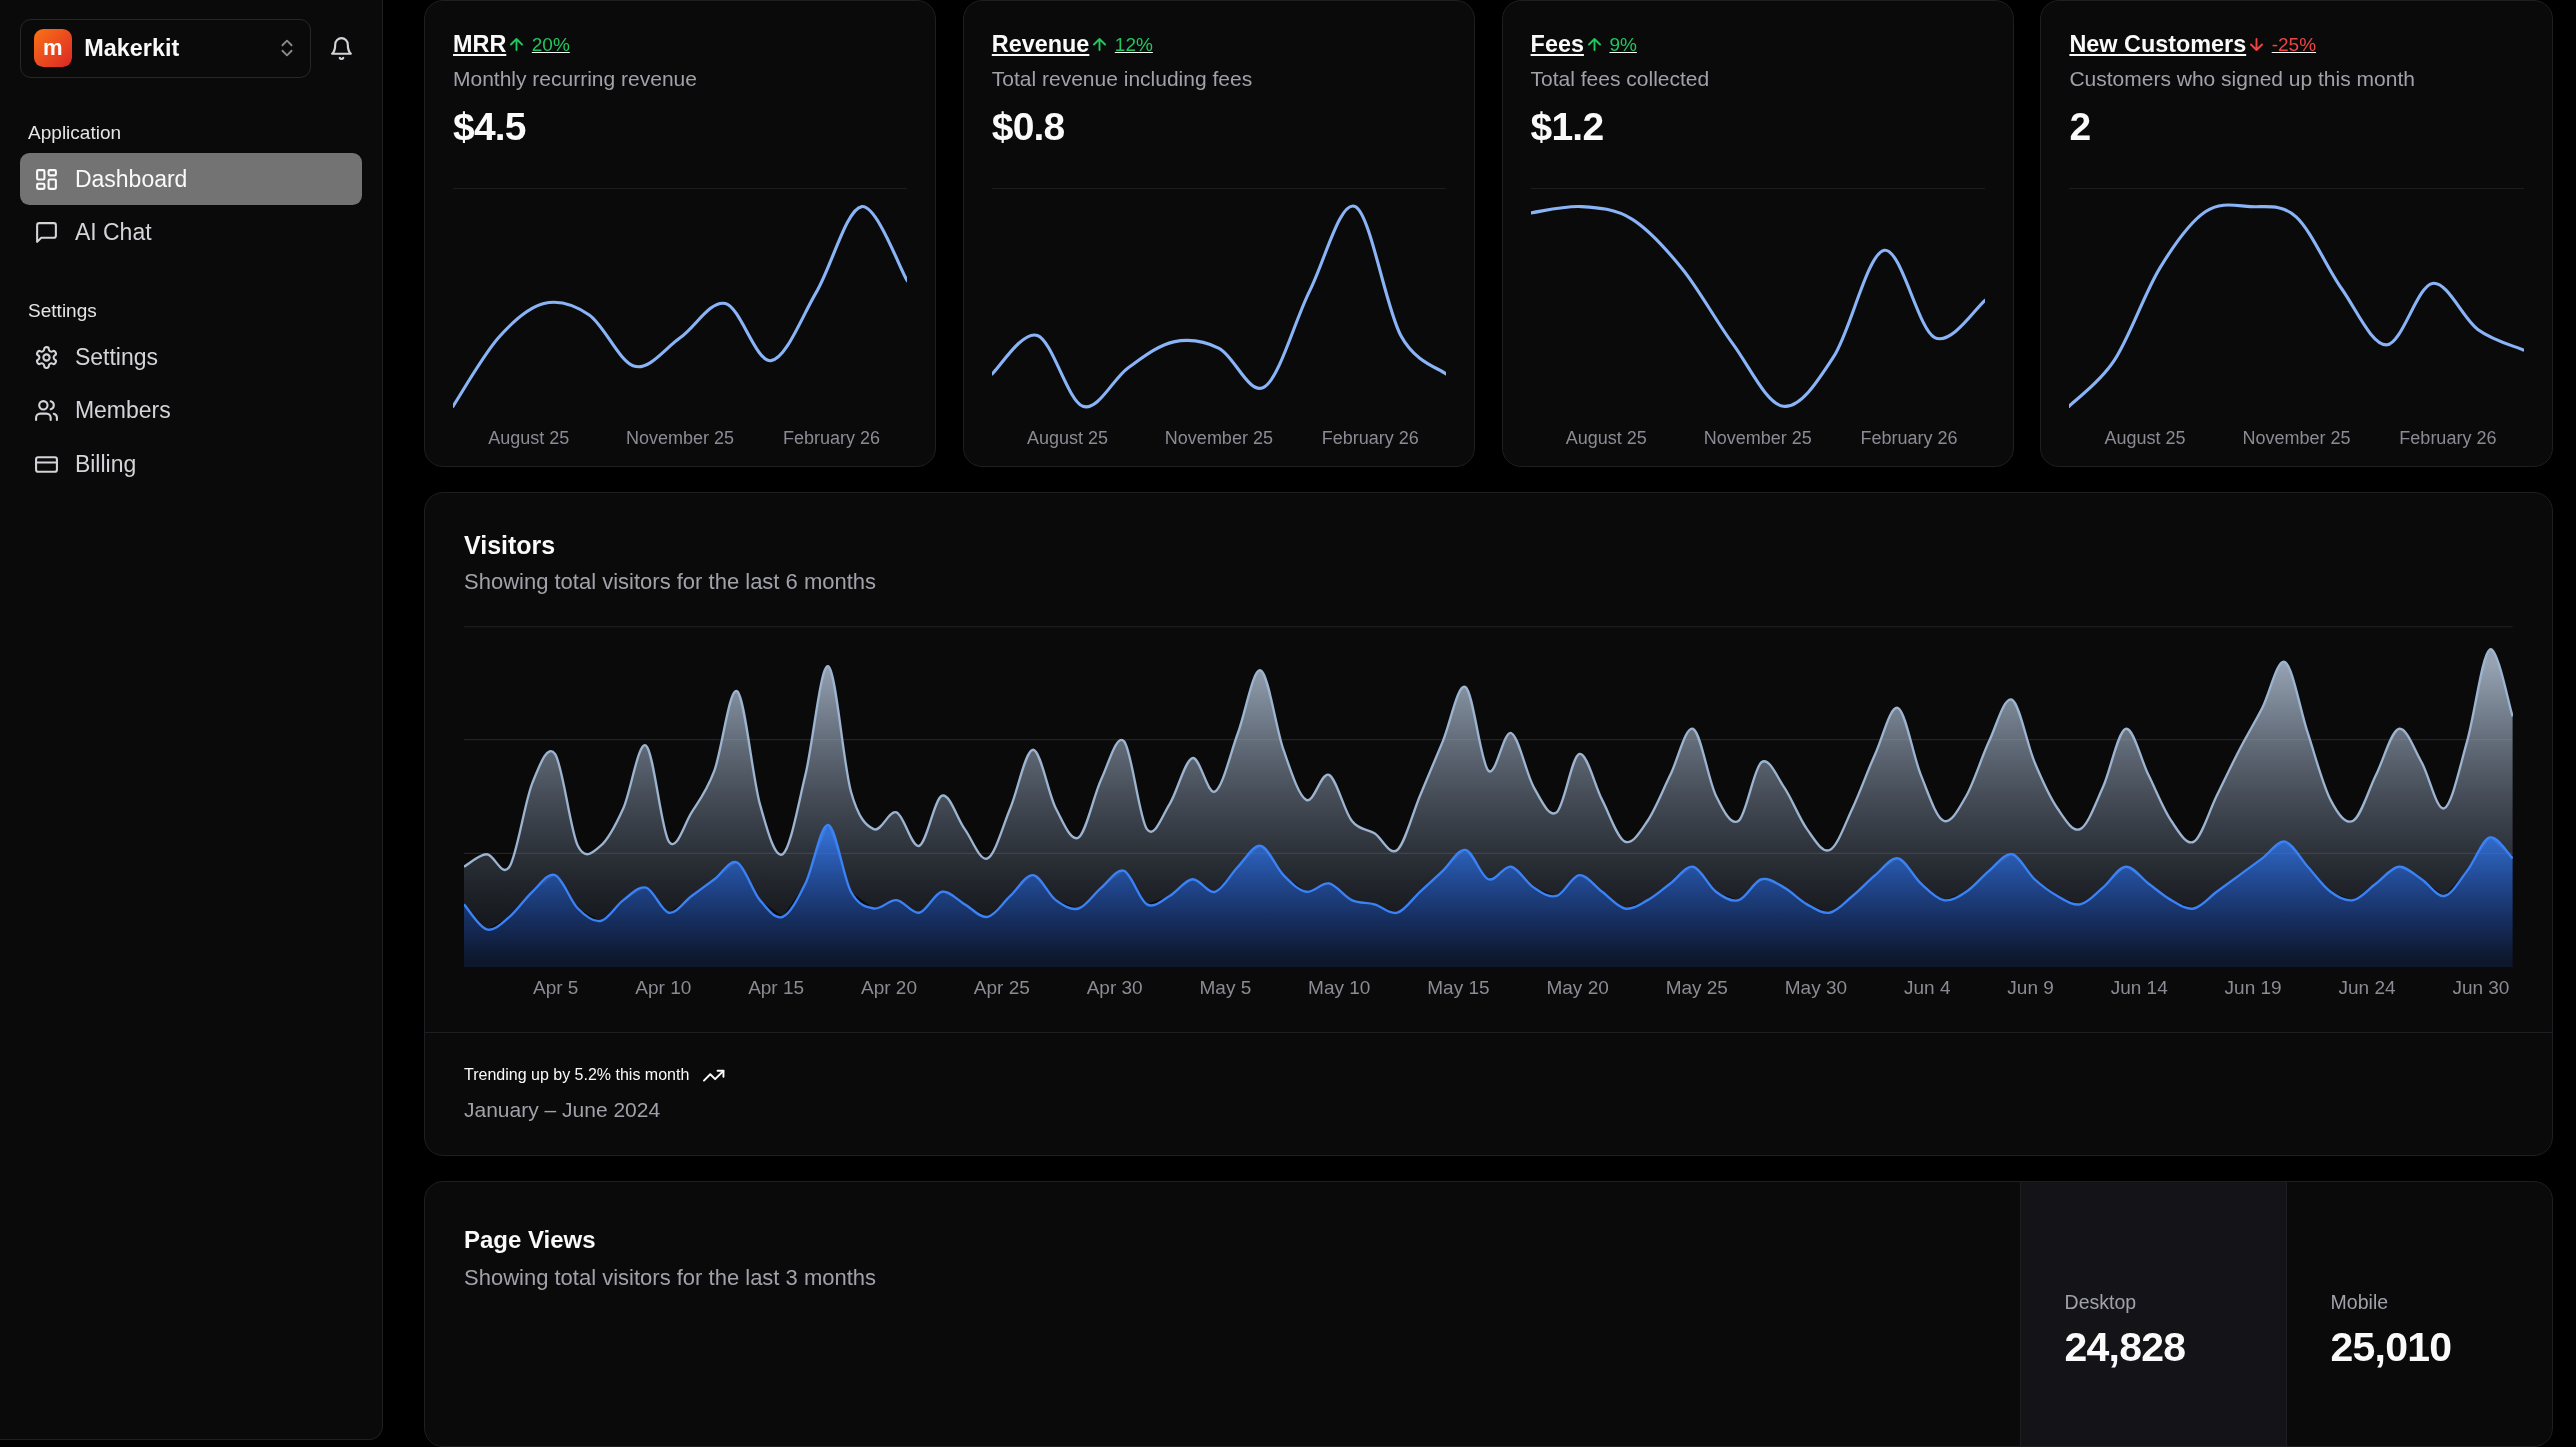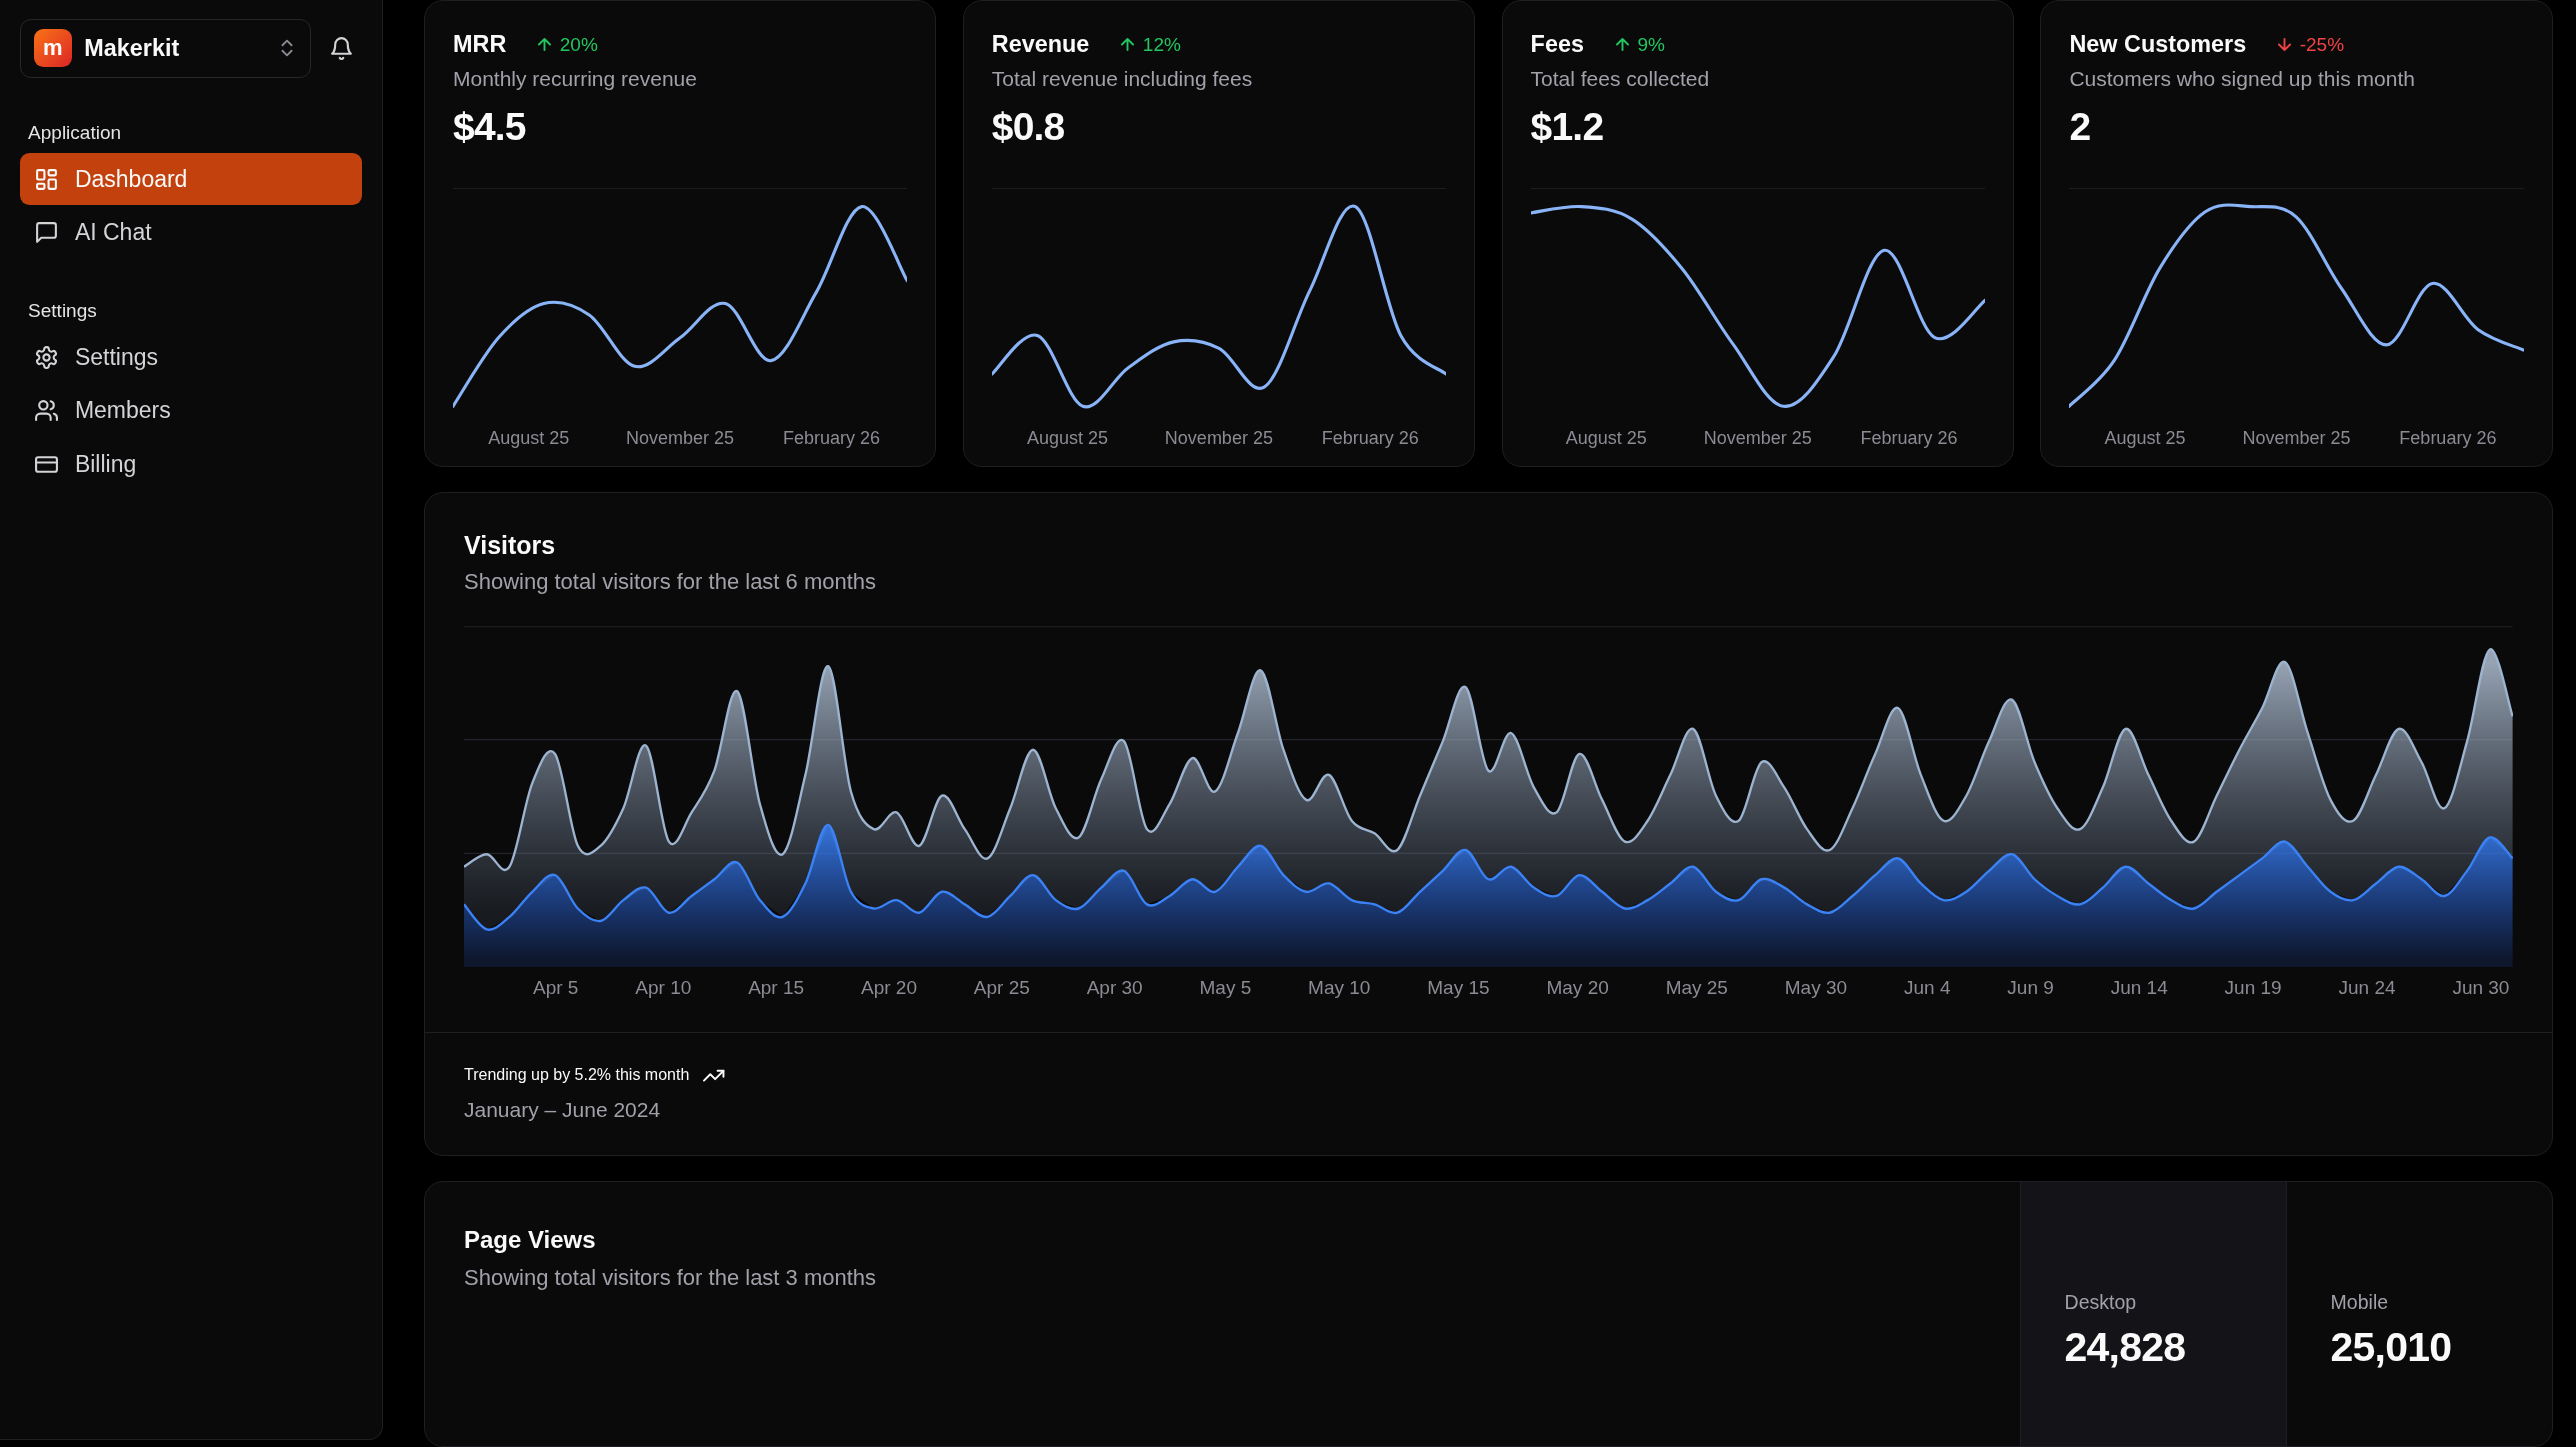--- a/index.html
+++ b/index.html
@@ -34,38 +34,38 @@
   .icon { display:inline-block; }
   .icon svg, svg.icon { display:block; }
   .bell-btn { width:41px; height:41px; display:flex; align-items:center; justify-content:center;
     background:transparent; border:none; cursor:pointer; color:#d4d4d8; border-radius:7.8px; }
   .section-label { margin:41px 7.8px 9.4px; font-size:19px; color:#e5e5e5; }
   .section-label.first { margin-top:44px; }
   .nav-item {
     display:flex; align-items:center; gap:15.6px; height:52px; padding:0 14px;
     border-radius:9.4px; font-size:23px; color:#d4d4d8; cursor:pointer; margin-bottom:1.6px;
   }
-  .nav-item.active { background:#c2410c; color:#fafafa; }
+  .nav-item.active { background:#737373; color:#fafafa; }
   .nav-item .icon { color:inherit; }
   
   .main { margin-left:383px; padding:0 23.4px 0 41px; }
   .breadcrumb-row { height:84px; display:flex; align-items:center; gap:17px; font-size:21px; }
   .panel-btn { width:38px; height:38px; display:flex; align-items:center; justify-content:center;
     background:transparent; border:none; color:#d4d4d8; cursor:pointer; border-radius:7.8px; }
   .crumb-home { color:#a1a1aa; cursor:pointer; }
   .crumb-sep { color:#6f6f78; display:flex; }
   .crumb-current { color:#fafafa; }
   
   .cards-row { display:flex; gap:26.6px; }
   .stat-card {
     flex:1; height:467px; background:#0a0a0b;
     border:0.8px solid #1f1f23; border-radius:19px;
     padding:30px 28px 17px; display:flex; flex-direction:column;
   }
-  .stat-head { display:flex; align-items:center; gap:29px; }
+  .stat-head { display:flex; align-items:center; gap:1px;text-decoration:underline; }
   .stat-title { font-size:23.4px; font-weight:600; }
   .badge { display:inline-flex; align-items:center; gap:5.5px; font-size:19px; font-weight:500; }
   .badge.up { color:#22c55e; }
   .badge.down { color:#ef4444; }
   .badge-arrow { width:19px; height:19px; }
   .stat-sub { margin-top:9.4px; font-size:21px; color:#a1a1aa; }
   .stat-value { margin-top:14px; font-size:39px; font-weight:700; letter-spacing:-0.8px; }
   .spark-wrap { margin-top:auto; border-top:0.8px solid #1d1d21; padding-top:1.6px; }
   .spark-svg { width:100%; height:234px; display:block; }
   .spark-labels { display:grid; grid-template-columns:1fr 1fr 1fr; text-align:center;

